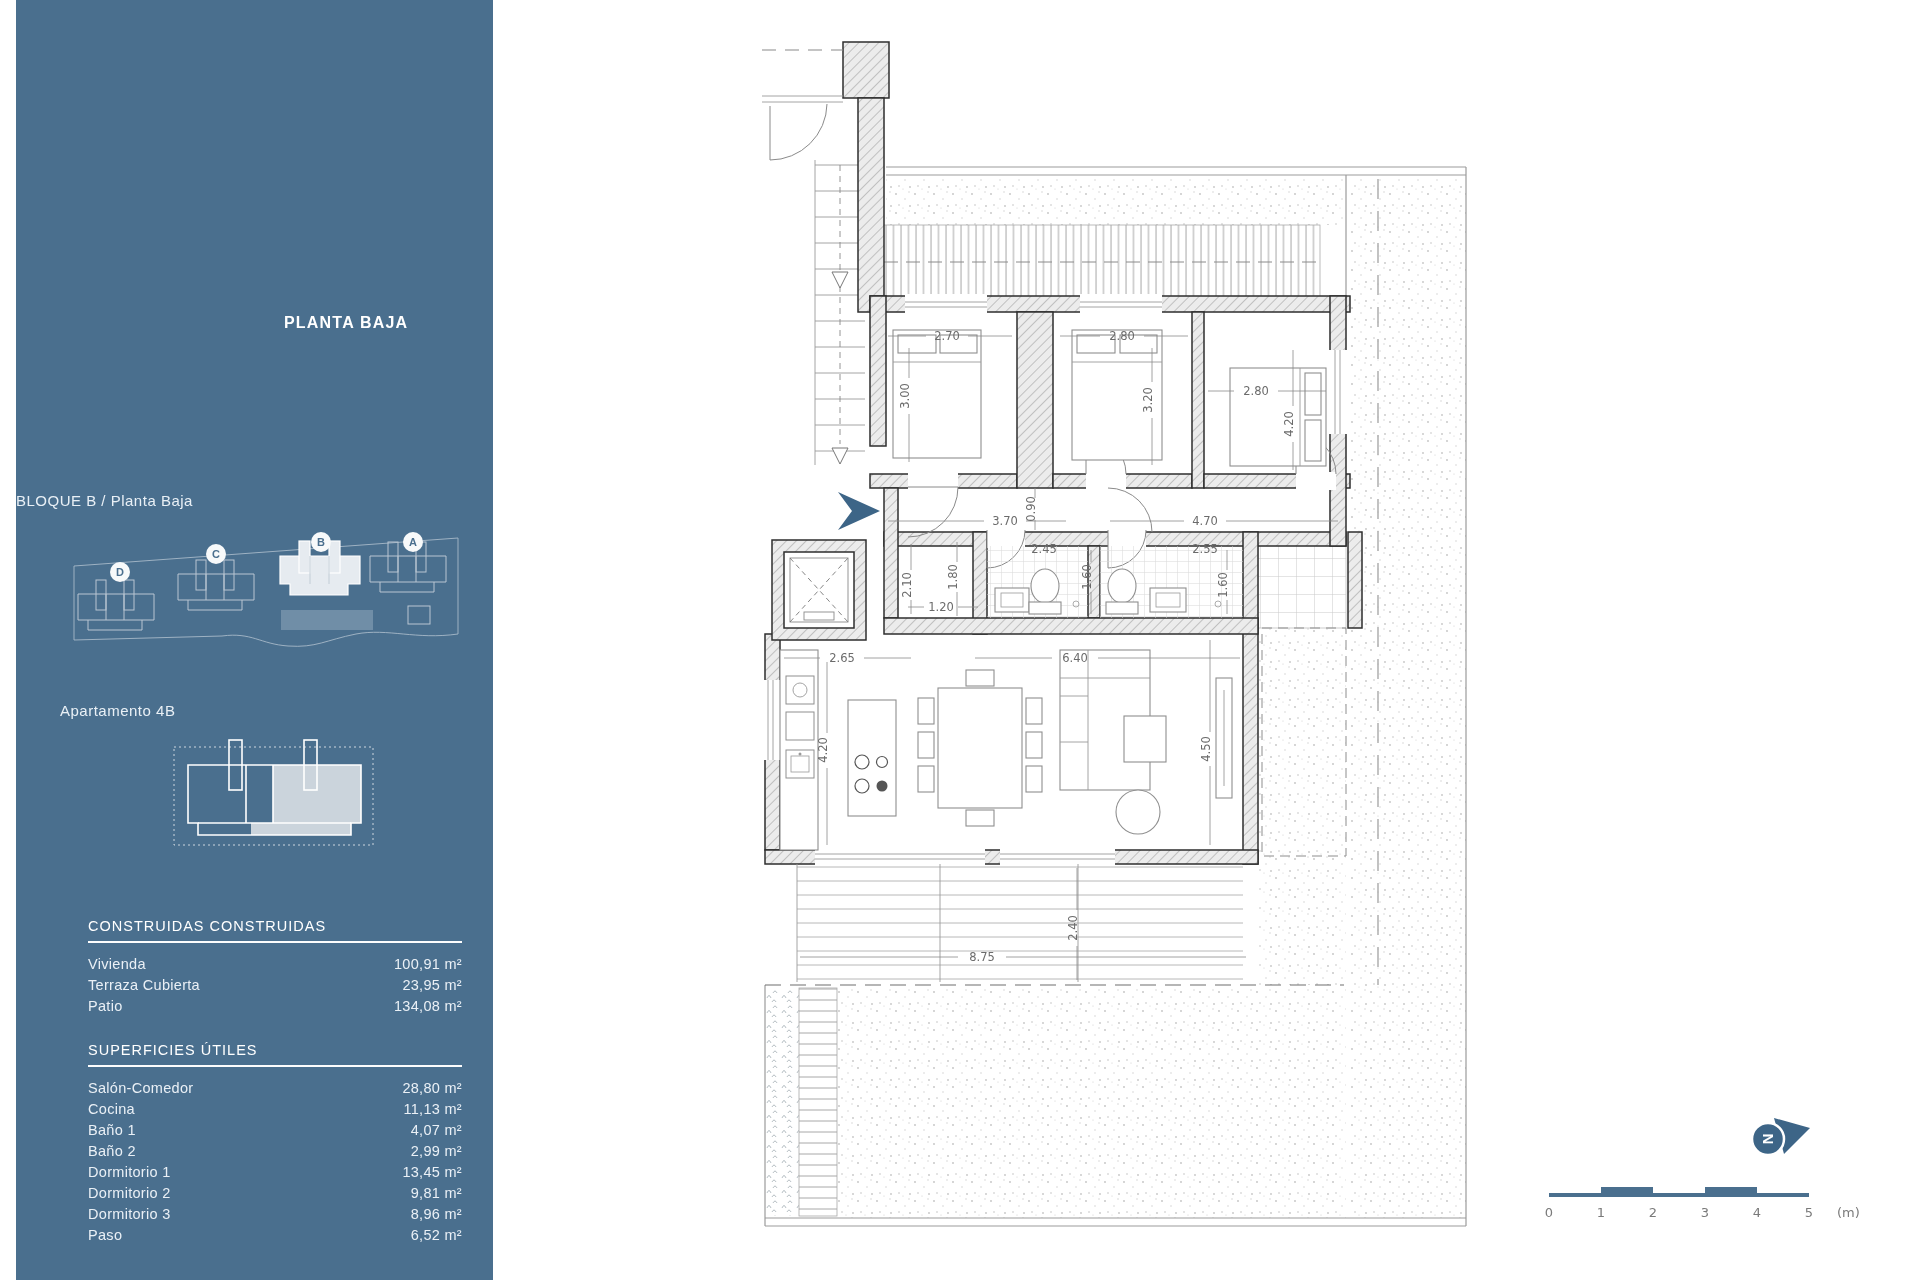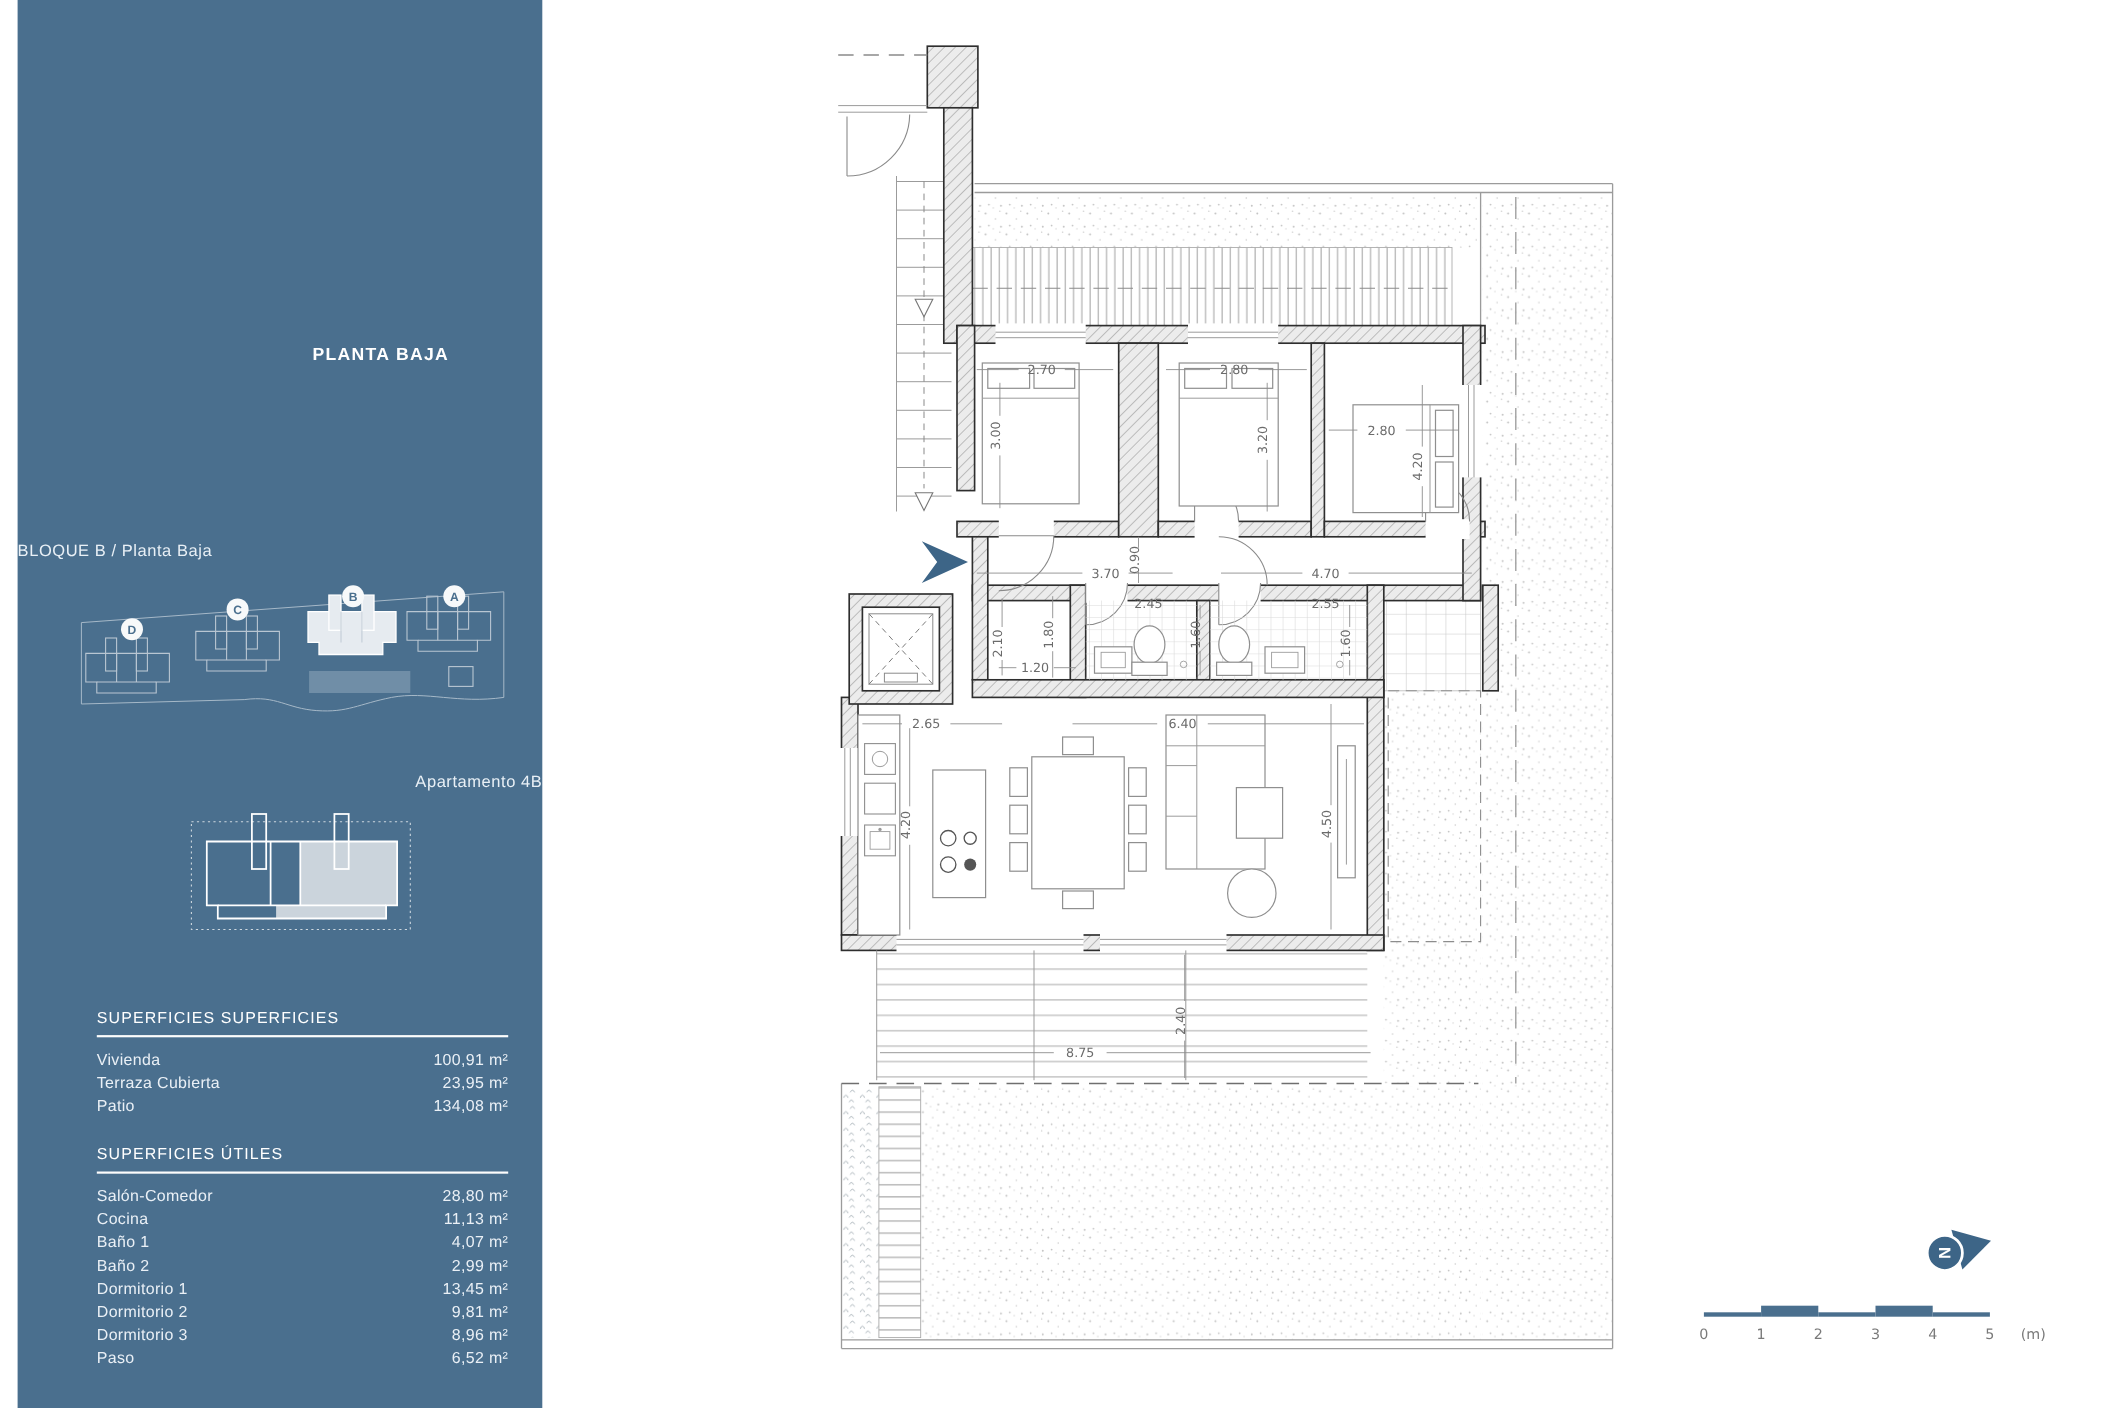--- a/index.html
+++ b/index.html
@@ -3,21 +3,21 @@
 <meta charset="utf-8">
 <style>
   html,body{margin:0;padding:0;background:#ffffff;}
   body{width:1920px;height:1280px;position:relative;font-family:"Liberation Sans",sans-serif;overflow:hidden;}
   .stage{position:absolute;inset:0;width:1920px;height:1280px;}
   
   .sidebar{position:absolute;left:16px;top:0;width:477px;height:1280px;background:#4a6f8e;color:#eef3f7;}
   .sb-title{position:absolute;left:268px;top:314px;font-size:16px;font-weight:bold;letter-spacing:1.2px;color:#ffffff;white-space:nowrap;}
   .sb-feats{position:absolute;left:268px;top:354px;list-style:none;margin:0;padding:0;font-size:15px;line-height:21px;letter-spacing:.6px;color:#e9f0f6;}
   .sb-block-label{position:absolute;left:0;top:492px;width:477px;text-align:left;font-size:15px;letter-spacing:.5px;color:#e9f0f6;}
-  .sb-apt-label{position:absolute;left:0;top:702px;width:477px;text-align:right;font-size:15px;letter-spacing:.5px;color:#e9f0f6;}
+  .sb-apt-label{position:absolute;left:0;top:702px;width:477px;text-align:left;font-size:15px;letter-spacing:.5px;color:#e9f0f6;padding-left:44px;}
   .sb-svg{position:absolute;left:0;}
   .tables{position:absolute;left:72px;width:374px;}
   .tbl-h{font-size:14.5px;letter-spacing:1px;color:#ffffff;padding-bottom:7px;border-bottom:2px solid #fdfdfd;}
   .tbl-rows{margin-top:11px;}
   .trow{display:flex;justify-content:space-between;font-size:14.5px;line-height:21px;letter-spacing:.3px;color:#eaf0f6;}
   
   .plan-svg{position:absolute;left:477px;top:0;width:1443px;height:1280px;}
   .wall{fill:url(#hatch);stroke:#2e2e2e;stroke-width:1.5;}
   .gap{fill:#ffffff;stroke:none;}
   .furn{fill:#ffffff;stroke:#8f8f8f;stroke-width:1.1;}
@@ -102,21 +102,21 @@
         <path d="M172 32 H345 V90 H335 V102 H182 V90 H172 Z"></path>
         <rect x="213" y="7" width="13" height="50"></rect>
         <rect x="288" y="7" width="13" height="50"></rect>
         <line x1="230" y1="32" x2="230" y2="90"></line>
         <line x1="257" y1="32" x2="257" y2="90"></line>
         <line x1="182" y1="90" x2="335" y2="90"></line>
       </g>
     </svg>
 
     <section class="tables" style="top:918px">
-      <div class="tbl-h">SUPERFICIES SUPERFICIES</div>
+      <div class="tbl-h">CONSTRUIDAS CONSTRUIDAS</div>
       <div class="tbl-rows">
         <div class="trow">
             <span>Vivienda</span>
             <span>100,91 m²</span>
           </div>
         <div class="trow">
             <span>Terraza Cubierta</span>
             <span>23,95 m²</span>
           </div>
         <div class="trow">

